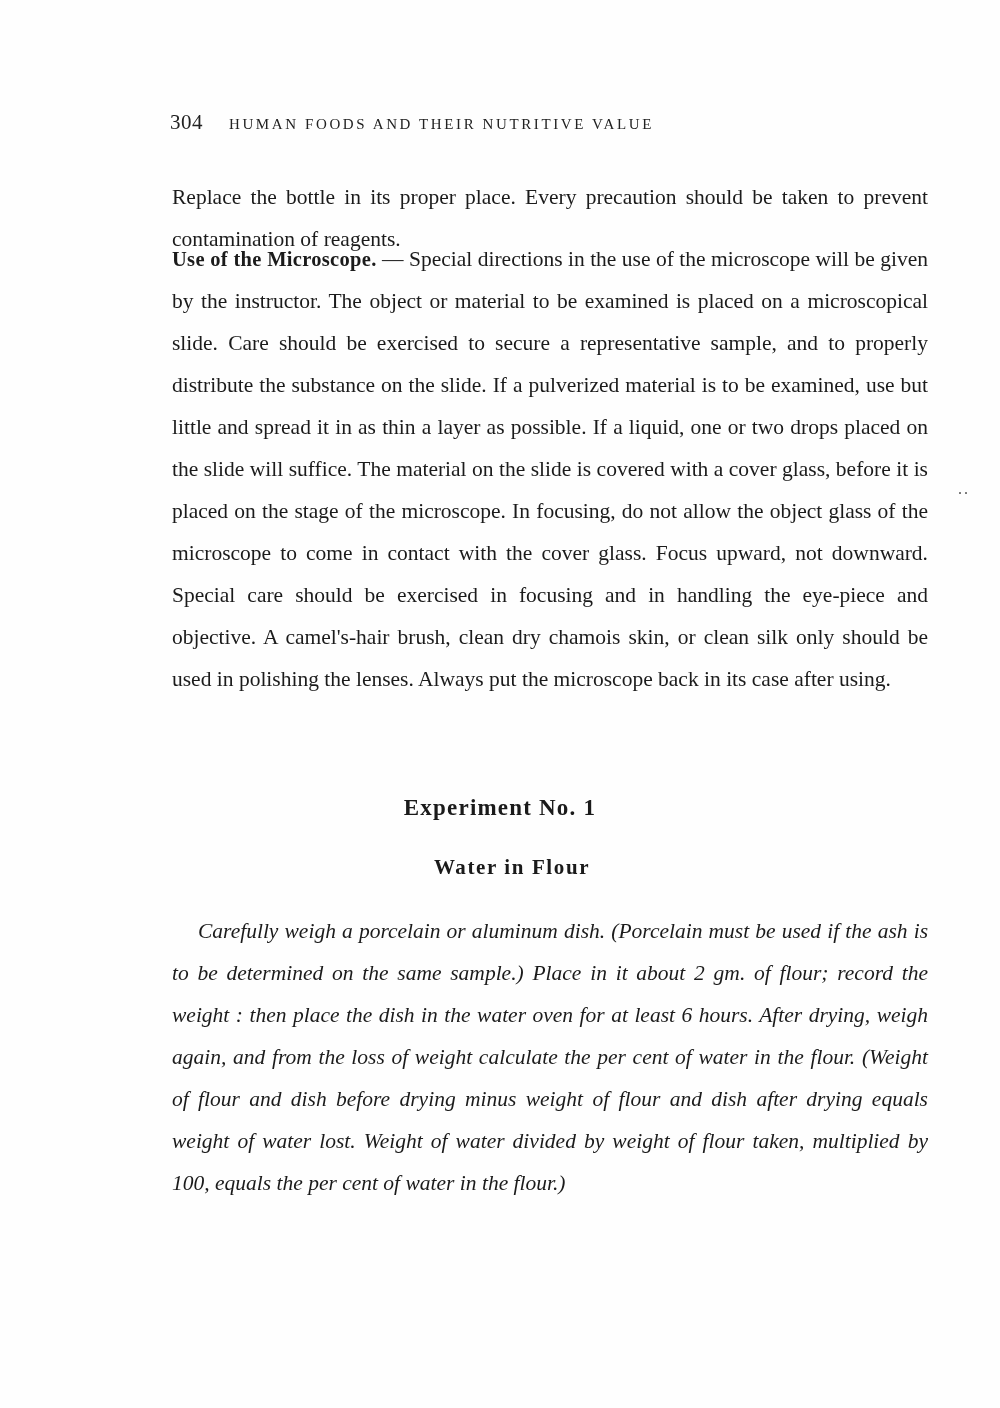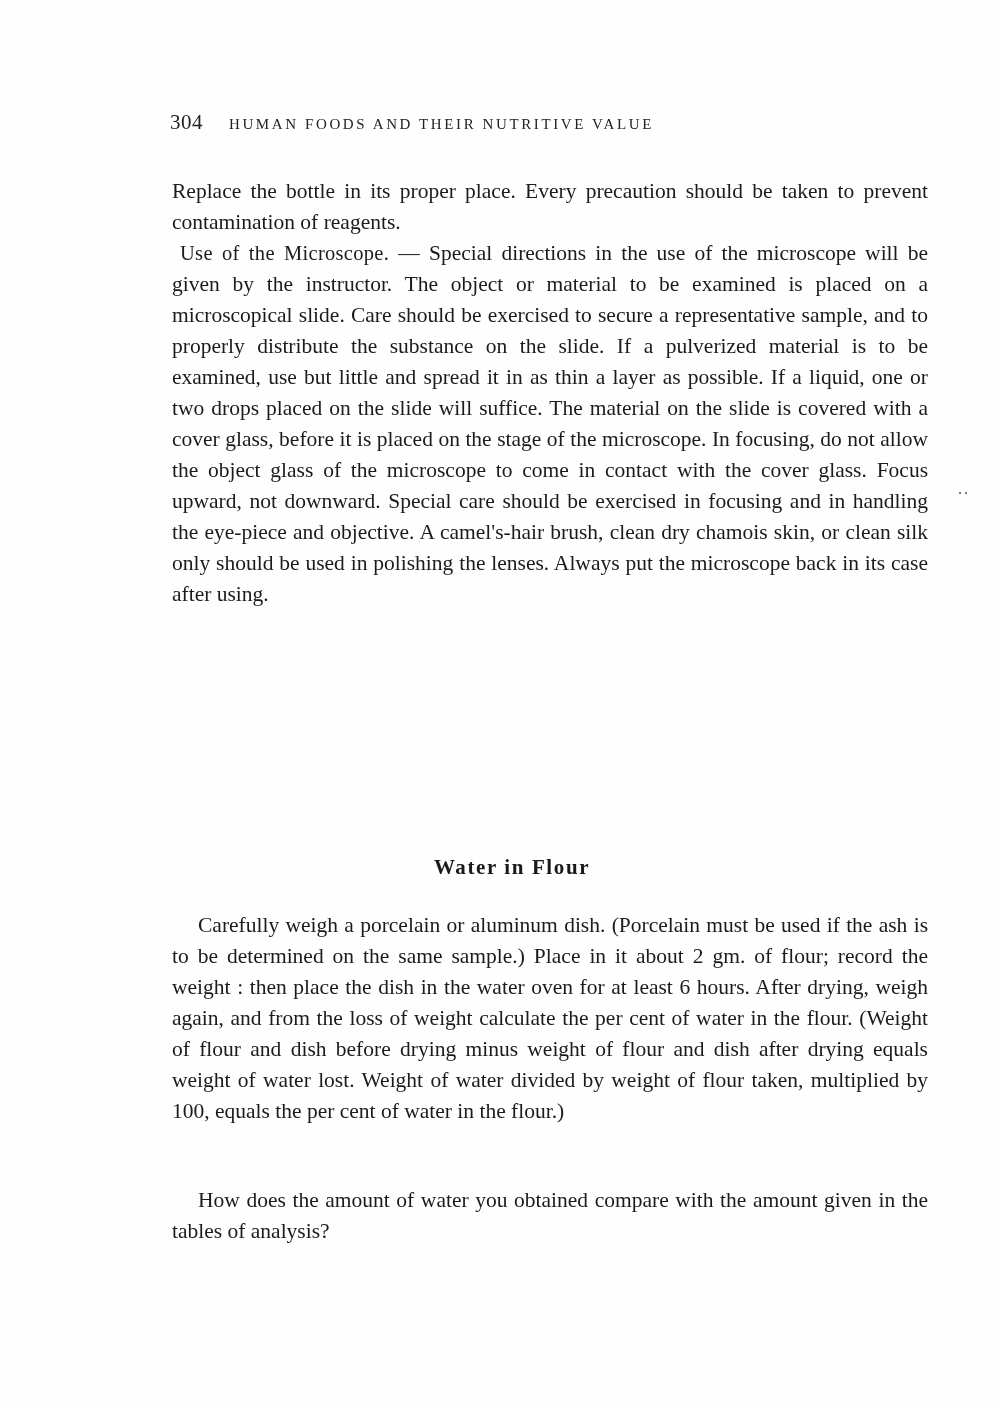--- a/index.html
+++ b/index.html
@@ -46,34 +46,34 @@
   }
 
   
   .body-block {
     position: absolute;
     left: 172px;
     width: 756px;
     text-align: justify;
     text-justify: inter-word;
     font-size: 21.5px;
-    line-height: 31px;
+    line-height: 42px;
     color: #1b1b1b;
   }
   #para-1 { top: 176px; }
   #para-2 { top: 238px; }
 
   .indent {
     text-indent: 26px;
+    font-style: italic;
   }
   .runin-head {
-    font-weight: normal;
+    font-weight: bold;
     font-size: 20.5px;
     letter-spacing: 0.3px;
-    margin-left: 8px;
   }
 
   
   .exp-title {
     position: absolute;
     left: 0;
     width: 1000px;
     text-align: center;
     font-weight: bold;
     letter-spacing: 1.2px;
@@ -111,20 +111,20 @@
     <span class="folio">304</span>
     <span class="head-title">HUMAN  FOODS  AND  THEIR  NUTRITIVE  VALUE</span>
   </div>
 
   <div class="body-block" id="para-1">Replace the bottle in its proper place.   Every precaution should be taken to prevent contamination of reagents.</div>
 
   <div class="body-block" id="para-2">
     <span class="indent"></span><span class="runin-head">Use of the Microscope.</span><span> — </span><span>Special directions in the use of the microscope will be given by the instructor.   The object or material to be examined is placed on a microscopical slide.   Care should be exercised to secure a representative sample, and to properly distribute the substance on the slide.   If a pulverized material is to be examined, use but little and spread it in as thin a layer as possible.   If a liquid, one or two drops placed on the slide will suffice.   The material on the slide is covered with a cover glass, before it is placed on the stage of the microscope.   In focusing, do not allow the object glass of the microscope to come in contact with the cover glass.   Focus upward, not downward.   Special care should be exercised in focusing and in handling the eye-piece and objective.   A camel's-hair brush, clean dry chamois skin, or clean silk only should be used in polishing the lenses.   Always put the microscope back in its case after using.</span>
   </div>
 
+  <div class="exp-title" id="exp-no">Experiment  No.  1</div>
   <div class="exp-title" id="exp-sub">Water  in  Flour</div>
 
   <div class="body-block indent" id="para-3">Carefully weigh a porcelain or aluminum dish.   (Porcelain must be used if the ash is to be determined on the same sample.)   Place in it about 2 gm. of flour; record the weight : then place the dish in the water oven for at least 6 hours.   After drying, weigh again, and from the loss of weight calculate the per cent of water in the flour.   (Weight of flour and dish before drying minus weight of flour and dish after drying equals weight of water lost.   Weight of water divided by weight of flour taken, multiplied by 100, equals the per cent of water in the flour.)</div>
-  <div class="body-block indent" id="para-4">How does the amount of water you obtained compare with the amount given in the tables of analysis?</div>
 
   <div class="margin-speck">..</div>
 
 </div>
 
 </body></html>

